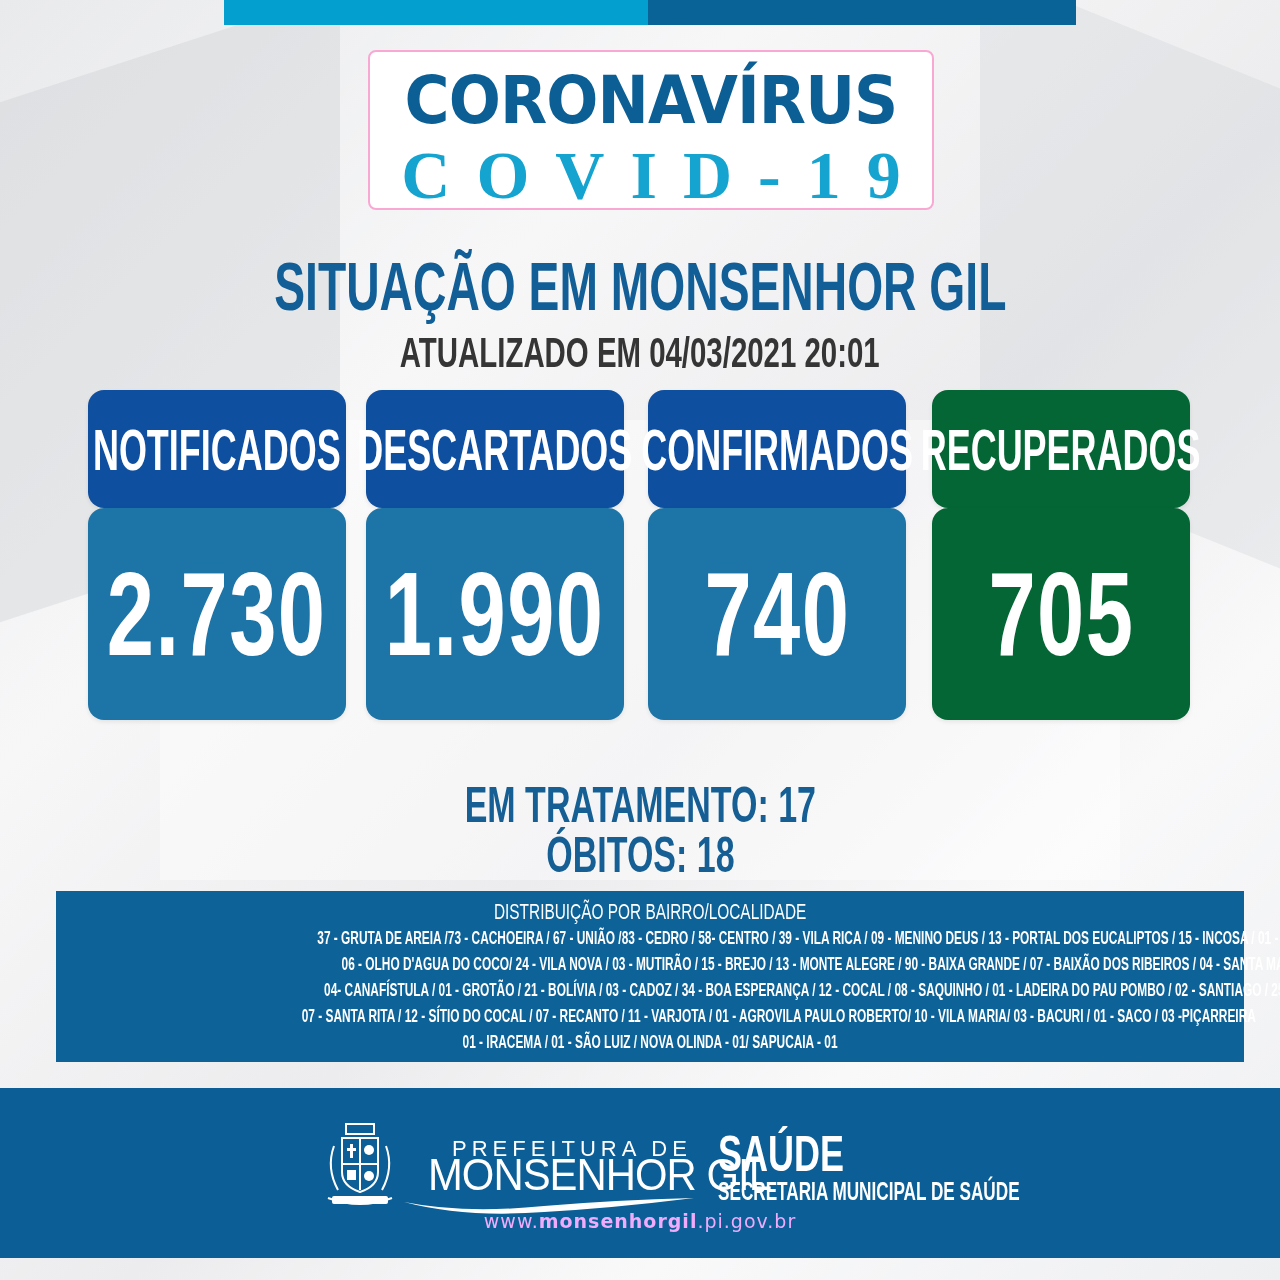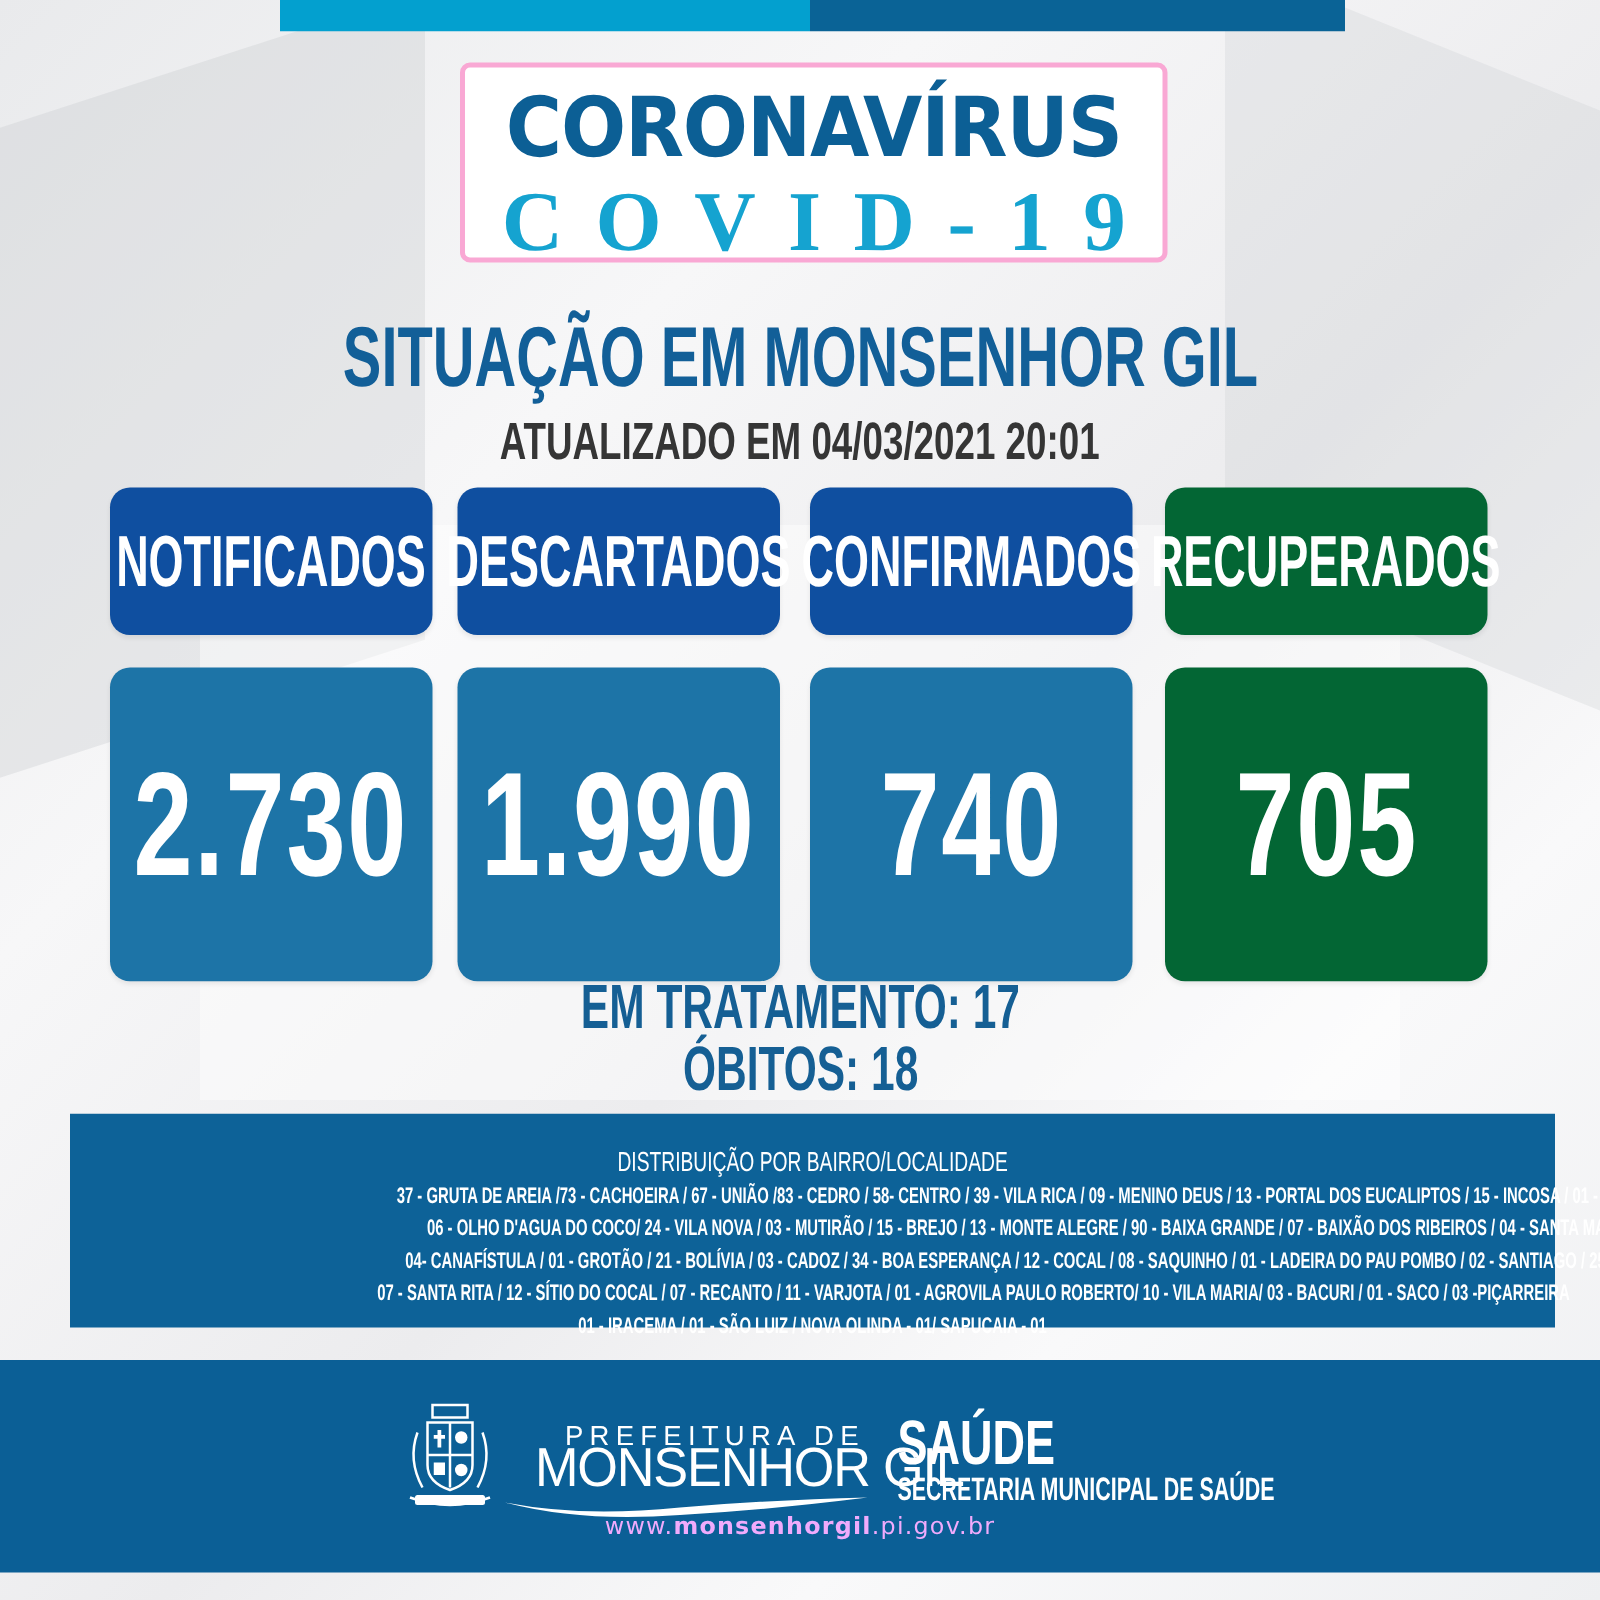--- a/index.html
+++ b/index.html
@@ -13,21 +13,21 @@
   .facet1 { left:-80px; top:60px; width:420px; height:520px; background:rgba(200,202,206,0.35); transform:skewY(-18deg); }
   .facet2 { right:-60px; top:40px; width:360px; height:480px; background:rgba(210,212,216,0.35); transform:skewY(22deg); }
   .facet3 { left:160px; top:420px; width:960px; height:460px; background:rgba(255,255,255,0.45); }
 
   .topbar { position:absolute; top:0; left:224px; width:852px; height:25px; display:flex; }
   .topbar .light { width:424px; height:100%; }
   .topbar .dark { flex:1; height:100%; }
 
   .logo-box {
     position:absolute; left:368px; top:50px; width:566px; height:160px;
-    background:#fff; border:4px solid #f9a8d4; border-radius:8px;
+    background:#fff; border:2px solid #f9a8d4; border-radius:8px;
     text-align:center;
   }
   .logo-line1 {
     position:absolute; left:0; right:0; top:12px;
     font-family:"DejaVu Sans", sans-serif; font-weight:bold; font-size:66px; letter-spacing:-1px;
     line-height:74px;
     transform:scaleX(0.93);
   }
   .logo-line2 {
     position:absolute; left:0; right:0; top:86px;
@@ -46,40 +46,40 @@
     font-weight:bold; font-size:42px; line-height:46px;
   }
   .updated span { display:inline-block; transform:scaleX(0.7); white-space:nowrap; }
 
   .card-label, .card-value {
     position:absolute; border-radius:16px; color:#fff; text-align:center;
     display:flex; align-items:center; justify-content:center;
     box-shadow: 0 2px 4px rgba(0,0,0,0.08);
   }
   .card-label { height:118px; top:390px; }
-  .card-value { height:251px; top:534px; }
+  .card-value { height:212px; top:508px; }
   .card-label span {
     display:inline-block; font-weight:bold; font-size:58px; transform:scaleX(0.62); white-space:nowrap;
   }
   .card-value span {
     display:inline-block; font-weight:bold; font-size:118px; transform:scaleX(0.72); white-space:nowrap; letter-spacing:2px;
   }
 
   .stats {
     position:absolute; left:0; right:0; top:780px; text-align:center;
     font-weight:bold; font-size:50px; line-height:50px;
   }
   .stats div span { display:inline-block; transform:scaleX(0.68); white-space:nowrap; }
 
   .dist-box {
     position:absolute; left:56px; top:891px; width:1188px; height:171px;
     color:#fff; text-align:center;
   }
   .dist-title {
-    padding-top:26px; font-size:22px; line-height:26px;
+    padding-top:8px; font-size:22px; line-height:26px;
   }
   .dist-title span { display:inline-block; transform:scaleX(0.7); white-space:nowrap; }
   .dist-line {
     font-weight:bold; font-size:18px; line-height:26px;
   }
   .dist-line span { display:inline-block; transform:scaleX(0.66); white-space:nowrap; }
 
   .footer {
     position:absolute; left:0; top:1088px; width:1280px; height:170px;
   }

